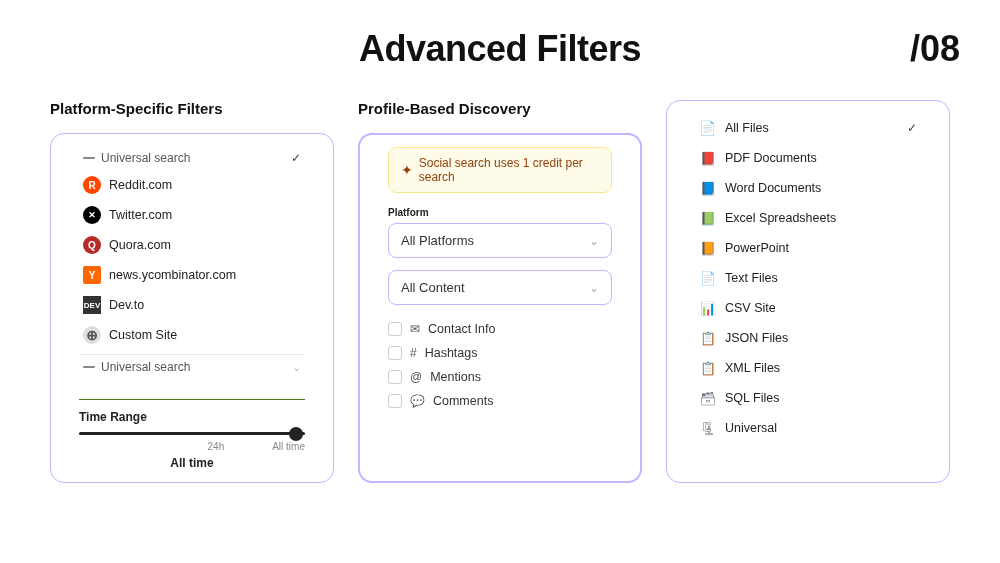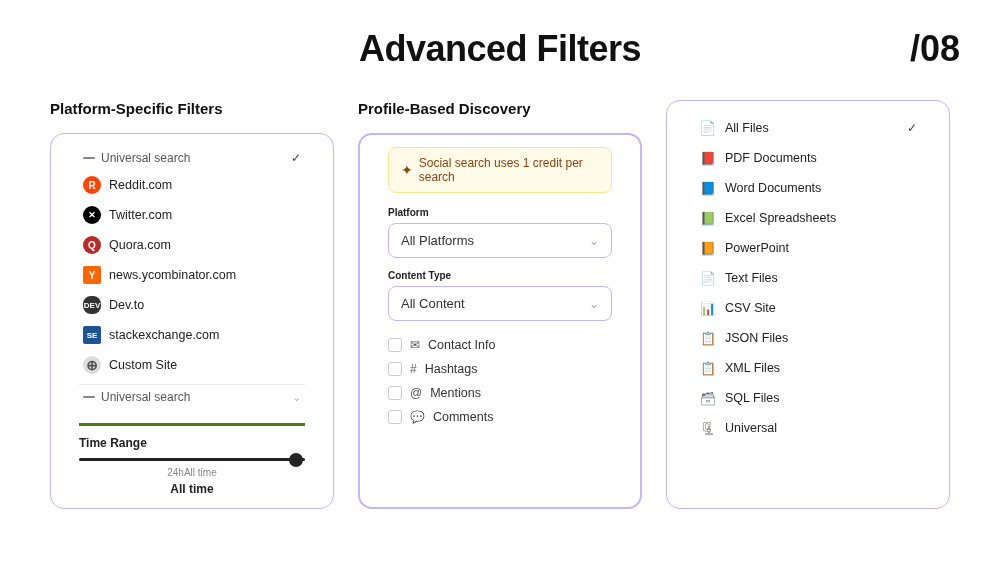--- a/index.html
+++ b/index.html
@@ -96,21 +96,21 @@
       align-items: center;
       justify-content: center;
       font-size: 10px;
       font-weight: 700;
       flex-shrink: 0;
     }
     .icon-reddit { background: #ff4500; color: #fff; }
     .icon-twitter { background: #000; color: #fff; border-radius: 50%; }
     .icon-quora { background: #b92b27; color: #fff; }
     .icon-hn { background: #f60; color: #fff; border-radius: 2px; }
-    .icon-devto { background: #333; color: #fff; border-radius: 8px; }
+    .icon-devto { background: #333; color: #fff; border-radius: 0; }
     .icon-se { background: #1e5397; color: #fff; border-radius: 2px; }
     .icon-custom { background: #ddd; color: #555; border-radius: 50%; font-size: 14px; }
 
     .divider-item {
       display: flex;
       align-items: center;
       gap: 6px;
       padding: 5px 4px;
       font-size: 12px;
       color: #555;
@@ -132,23 +132,23 @@
       color: #555;
       border-top: 1px solid #e5e7eb;
       margin-top: 4px;
     }
     .dropdown-arrow {
       font-size: 10px;
       color: #aaa;
     }
 
     .time-range-section {
-      border-top: 3px solid #4d7c0f;
+      border-top: 1px solid #4d7c0f;
       padding-top: 10px;
-      margin-top: 14px;
+      margin-top: 20px;
     }
     .time-range-label {
       font-size: 12px;
       font-weight: 600;
       color: #222;
       margin-bottom: 8px;
     }
     .slider-track {
       width: 100%;
       height: 3px;
@@ -162,24 +162,25 @@
       right: 2px;
       top: 50%;
       transform: translateY(-50%);
       width: 14px;
       height: 14px;
       background: #222;
       border-radius: 50%;
     }
     .time-labels {
       display: flex;
-      justify-content: center;
+      justify-content: flex-end;
       font-size: 10px;
       color: #888;
       margin-top: 2px;
+      gap: 48px;
     }
     .all-time-label {
       font-size: 12px;
       font-weight: 600;
       color: #222;
       text-align: center;
       margin-top: 4px;
     }
 
     
@@ -332,24 +333,20 @@
           <div class="platform-item">
             <span class="platform-icon icon-hn">Y</span>
             <span>news.ycombinator.com</span>
           </div>
 
           <div class="platform-item">
             <span class="platform-icon icon-devto" style="font-size:8px; font-weight:900;">DEV</span>
             <span>Dev.to</span>
           </div>
 
-          <div class="platform-item">
-            <span class="platform-icon icon-se" style="font-size:8px; border-radius:2px;">SE</span>
-            <span>stackexchange.com</span>
-          </div>
 
           <div class="platform-item">
             <span class="platform-icon icon-custom" style="font-size:14px;">⊕</span>
             <span>Custom Site</span>
           </div>
 
           <div class="dropdown-item">
             <div style="display:flex;align-items:center;gap:6px;">
               <span class="divider-line"></span>
               <span>Universal search</span>
@@ -380,21 +377,20 @@
           <span class="notice-icon">✦</span>
           <span>Social search uses 1 credit per search</span>
         </div>
 
         <div class="field-label">Platform</div>
         <div class="select-field">
           <span>All Platforms</span>
           <span class="select-arrow">⌄</span>
         </div>
 
-        <div class="field-label">Content Type</div>
         <div class="select-field">
           <span>All Content</span>
           <span class="select-arrow">⌄</span>
         </div>
 
         <div class="include-section">
 
           <div class="checkbox-item">
             <div class="checkbox-box"></div>
             <span class="check-icon-inline">✉</span>

